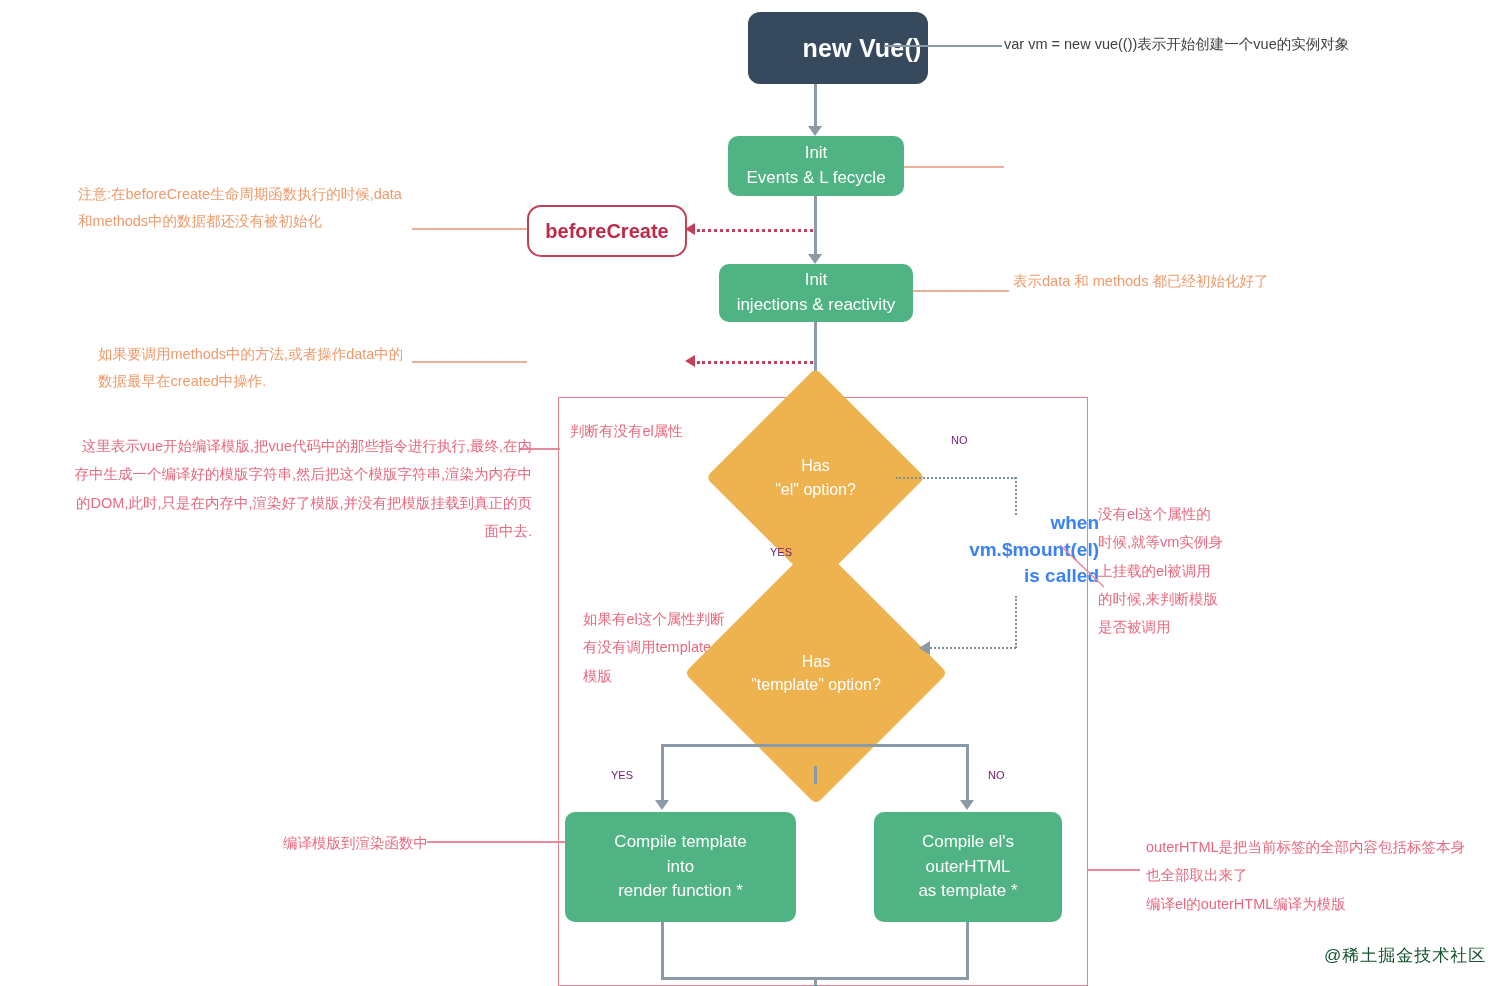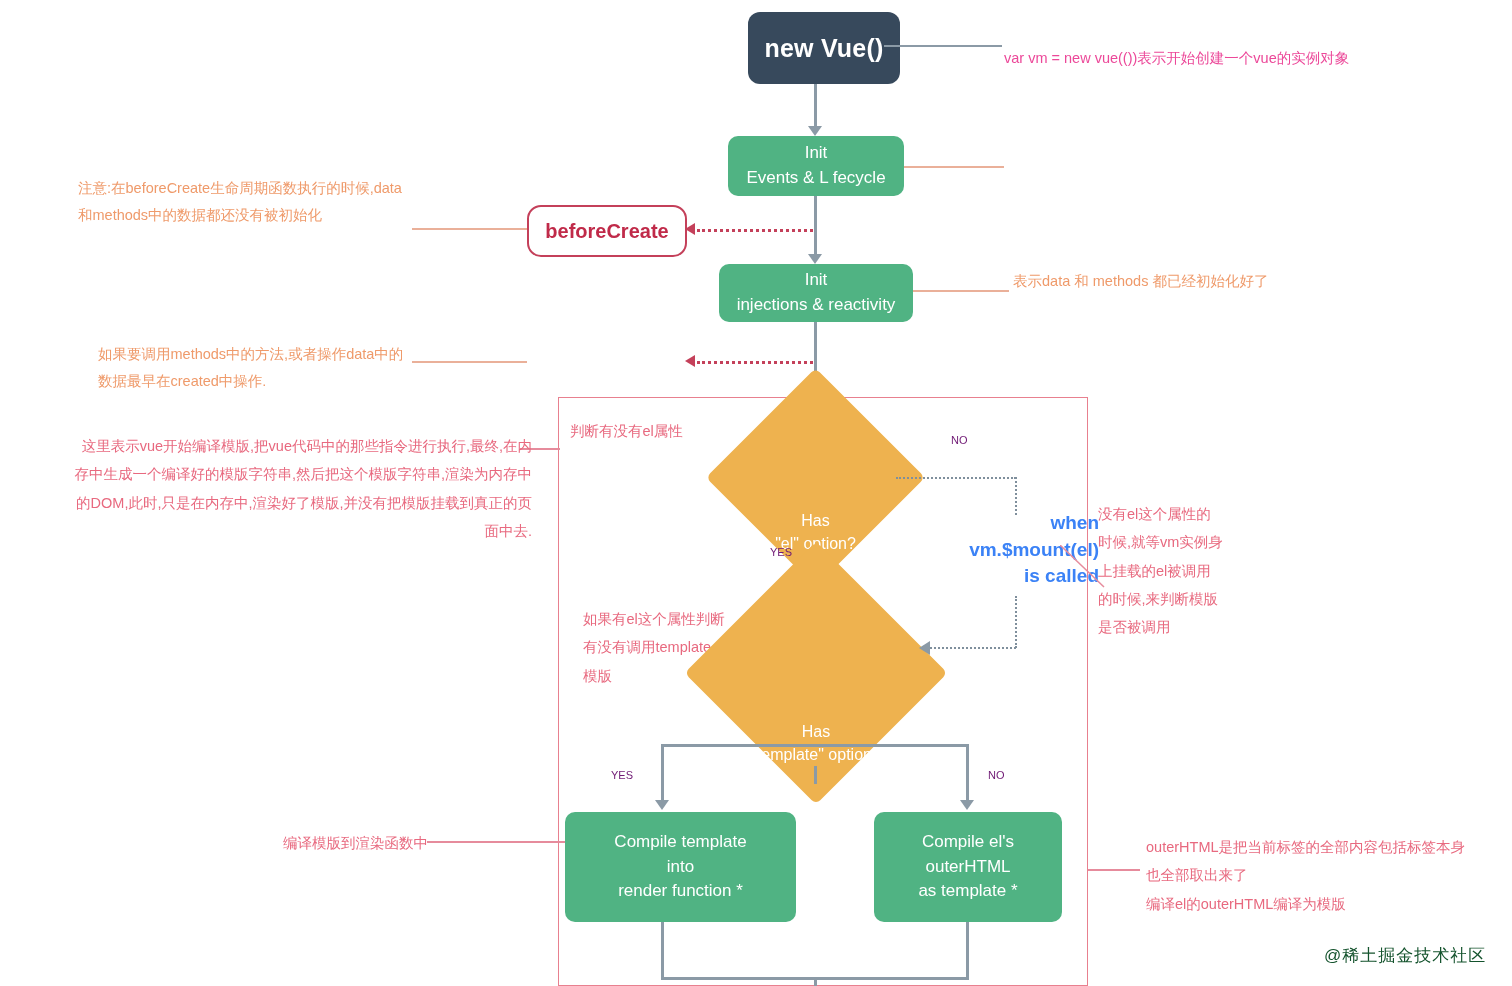--- a/index.html
+++ b/index.html
@@ -50,21 +50,21 @@
     border-radius: 14px;
     color: #c02a49;
     display: flex;
     align-items: center;
     justify-content: center;
     font-weight: bold;
     font-size: 20px;
   }
   .diamond-wrap {
     display: flex;
-    align-items: flex-end;
+    align-items: center;
     justify-content: center;
   }
   .diamond-shape {
     position: absolute;
     inset: 0;
     background: #efb055;
     background: #eeb24f;
     transform: rotate(45deg);
     border-radius: 6px;
   }
@@ -148,26 +148,26 @@
     letter-spacing: 1px;
   }
 </style>
 </head>
 <body>
 
 <div id="canvas">
 
   <div class="abs region-box" style="left:558px; top:397px; width:530px; height:589px;"></div>
 
-  <div class="abs node-dark" style="left:748px; top:12px; width:152px; height:72px;">
+  <div class="abs node-dark" style="left:748px; top:12px; width:132px; height:72px;padding-left:48px;">
     <span>new Vue()</span>
   </div>
 
   <div class="abs" style="left:884px; top:45px; width:118px; height:1.5px; background:#8b9aa6;"></div>
-  <div class="abs anno anno-orange" style="left:1004px; top:45px; width:420px; color:#ec4899;">var vm = new vue(())表示开始创建一个vue的实例对象</div>
+  <div class="abs anno anno-orange" style="left:1004px; top:31px; width:420px; color:#404040;">var vm = new vue(())表示开始创建一个vue的实例对象</div>
 
   <div class="abs vline" style="left:814px; top:84px; width:3px; height:44px;"></div>
   <div class="abs arrow-down" style="left:808px; top:126px;"></div>
 
   <div class="abs node-green" style="left:728px; top:136px; width:176px; height:60px;">
     <span>Init</span>
     <span>Events &amp; L fecycle</span>
   </div>
 
   <div class="abs leader" style="left:904px; top:166px; width:100px;"></div>
@@ -175,21 +175,21 @@
   <div class="abs vline" style="left:814px; top:196px; width:3px; height:60px;"></div>
   <div class="abs arrow-down" style="left:808px; top:254px;"></div>
 
   <div class="abs node-hook" style="left:527px; top:205px; width:156px; height:48px;">
     <span>beforeCreate</span>
   </div>
   <div class="abs hook-dash" style="left:697px; top:229px; width:116px;"></div>
   <div class="abs hook-arrow-left" style="left:685px; top:223px;"></div>
 
   <div class="abs leader" style="left:412px; top:228px; width:115px;"></div>
-  <div class="abs anno anno-orange" style="left:78px; top:175px; width:340px;">注意:在beforeCreate生命周期函数执行的时候,data
+  <div class="abs anno anno-orange" style="left:78px; top:181px; width:340px;">注意:在beforeCreate生命周期函数执行的时候,data
 和methods中的数据都还没有被初始化</div>
 
   <div class="abs node-green" style="left:719px; top:264px; width:194px; height:58px;">
     <span>Init</span>
     <span>injections &amp; reactivity</span>
   </div>
 
   <div class="abs leader" style="left:913px; top:290px; width:96px;"></div>
   <div class="abs anno anno-orange" style="left:1013px; top:268px; width:330px;">表示data 和 methods 都已经初始化好了</div>
 

